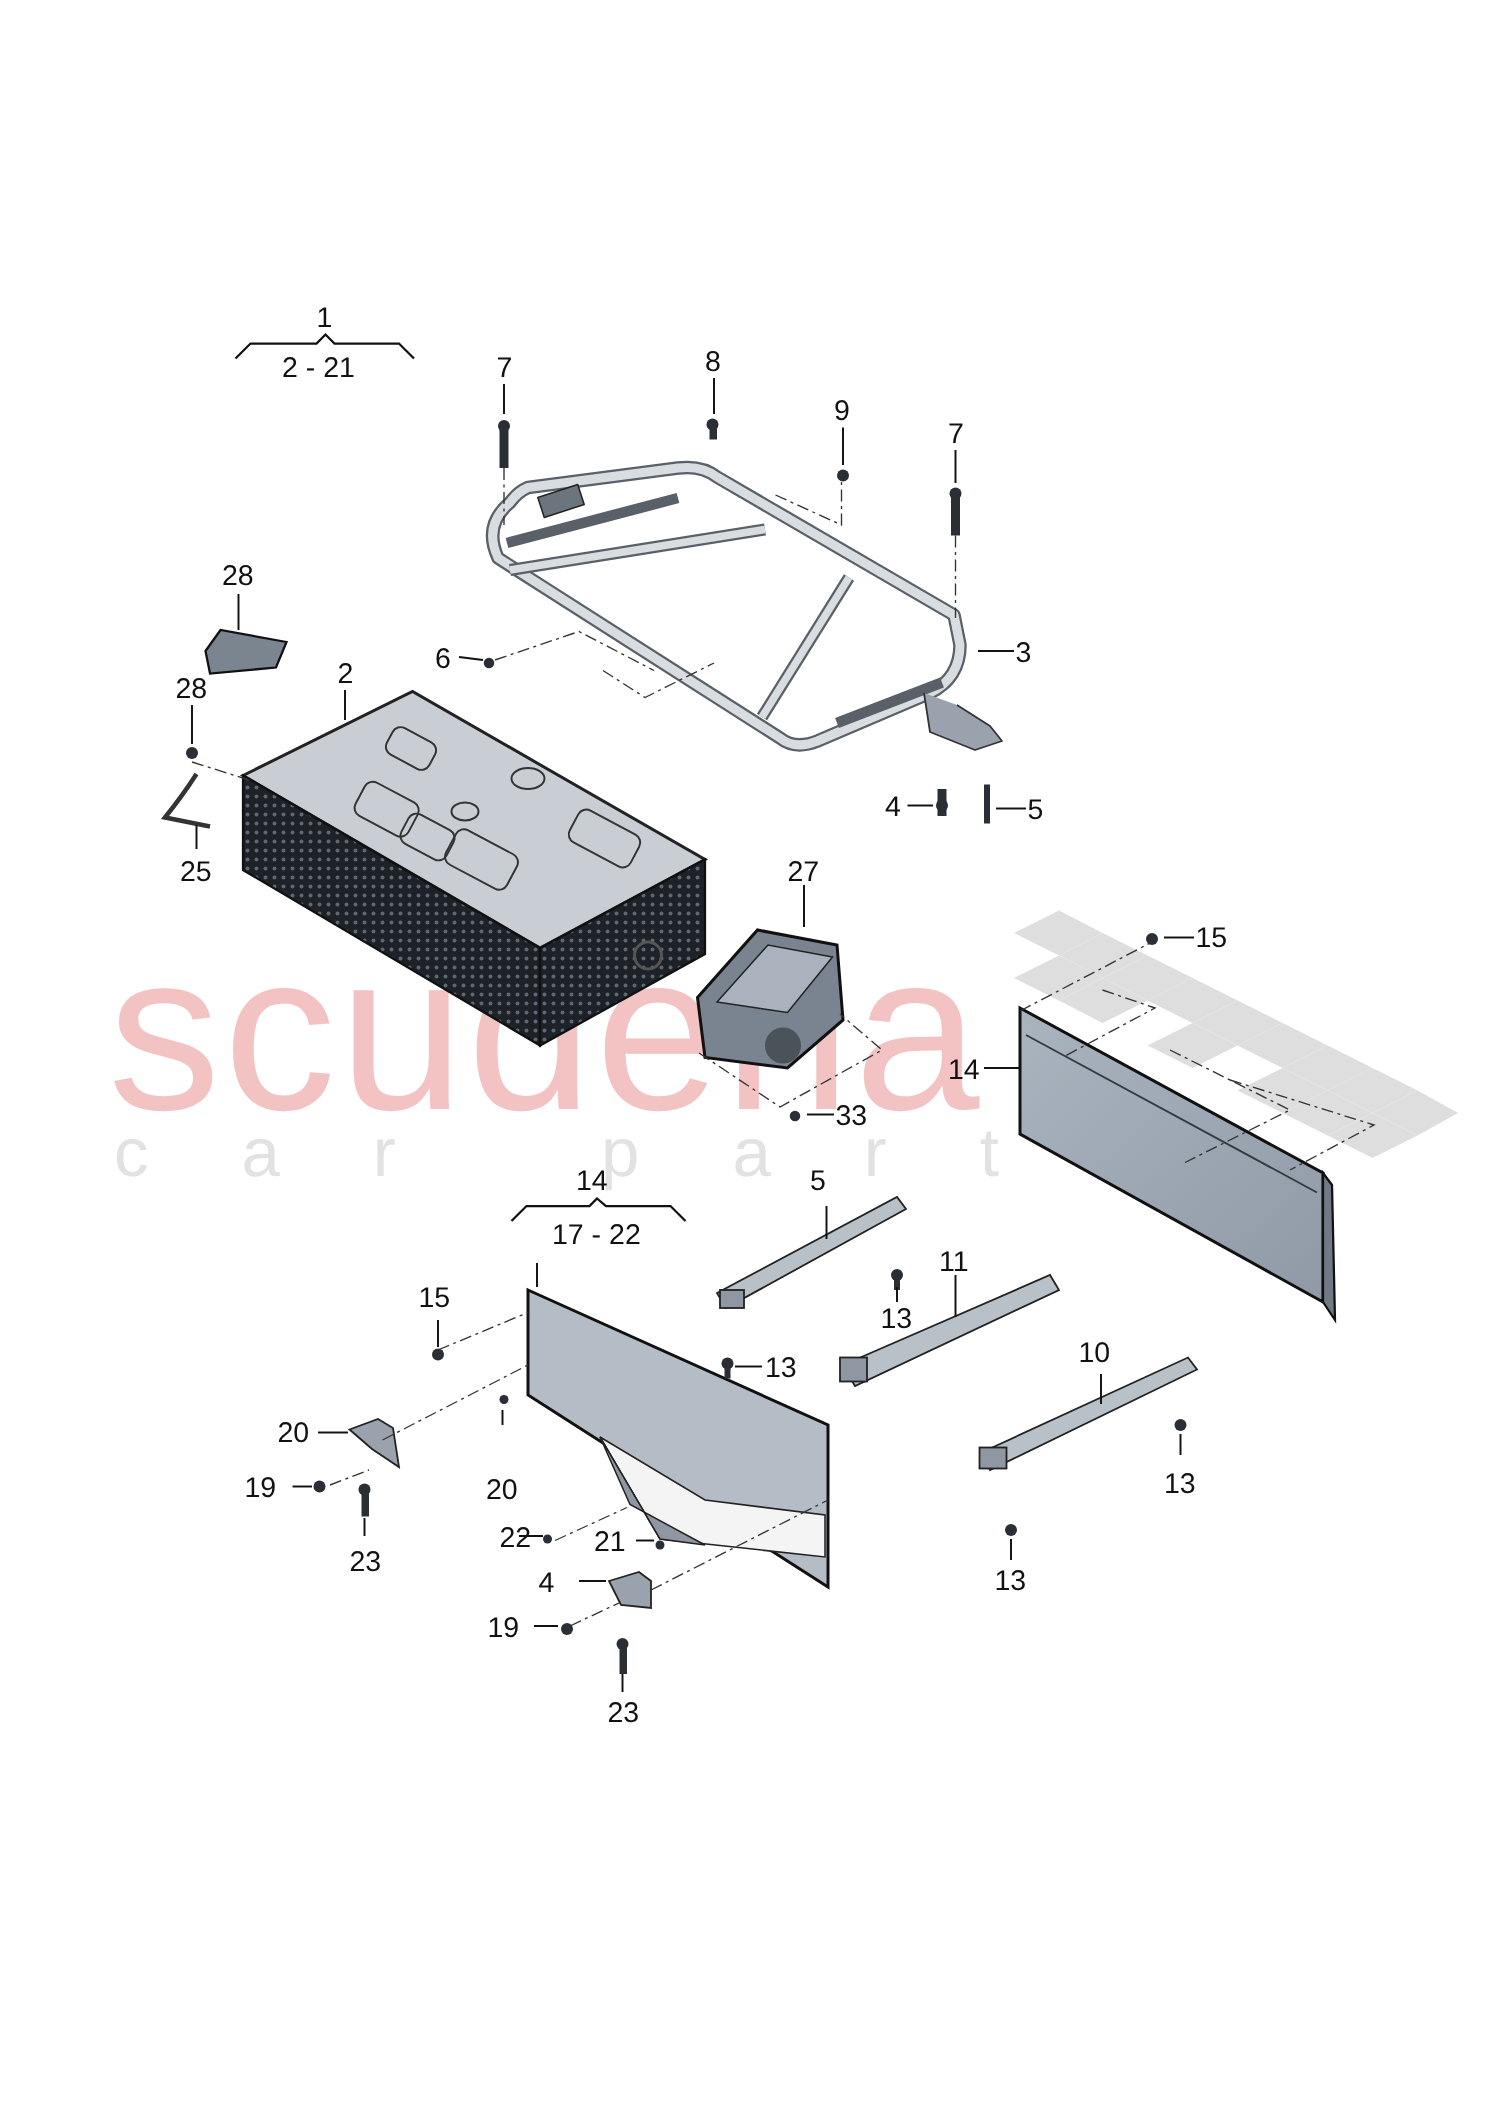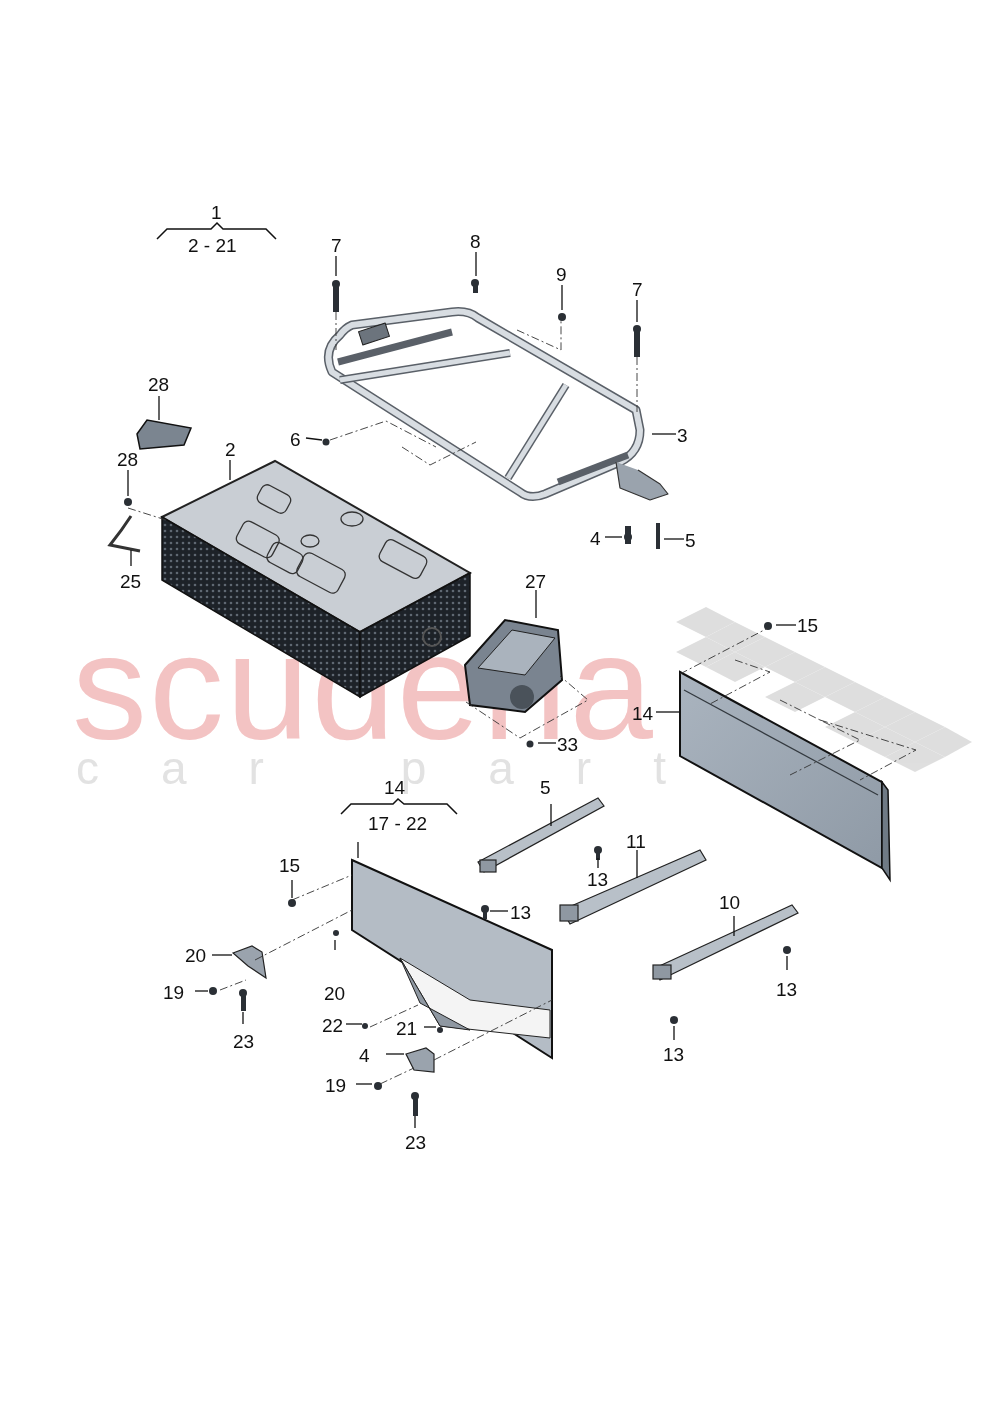--- a/index.html
+++ b/index.html
@@ -244,19 +244,19 @@
   <span class="lbl" style="left:626px;top:832px">11</span>
   <span class="lbl" style="left:587px;top:870px">13</span>
   <span class="lbl" style="left:510px;top:903px">13</span>
   <span class="lbl" style="left:279px;top:856px">15</span>
   <span class="lbl" style="left:719px;top:893px">10</span>
   <span class="lbl" style="left:185px;top:946px">20</span>
   <span class="lbl" style="left:324px;top:984px">20</span>
   <span class="lbl" style="left:776px;top:980px">13</span>
   <span class="lbl" style="left:163px;top:983px">19</span>
   <span class="lbl" style="left:233px;top:1032px">23</span>
-  <span class="lbl" style="left:322px;top:1016px">22</span>
+  <span class="lbl" style="left:333px;top:1016px">22</span>
   <span class="lbl" style="left:396px;top:1019px">21</span>
   <span class="lbl" style="left:359px;top:1046px">4</span>
   <span class="lbl" style="left:663px;top:1045px">13</span>
   <span class="lbl" style="left:325px;top:1076px">19</span>
   <span class="lbl" style="left:405px;top:1133px">23</span>
 </div>
 
 </body></html>

